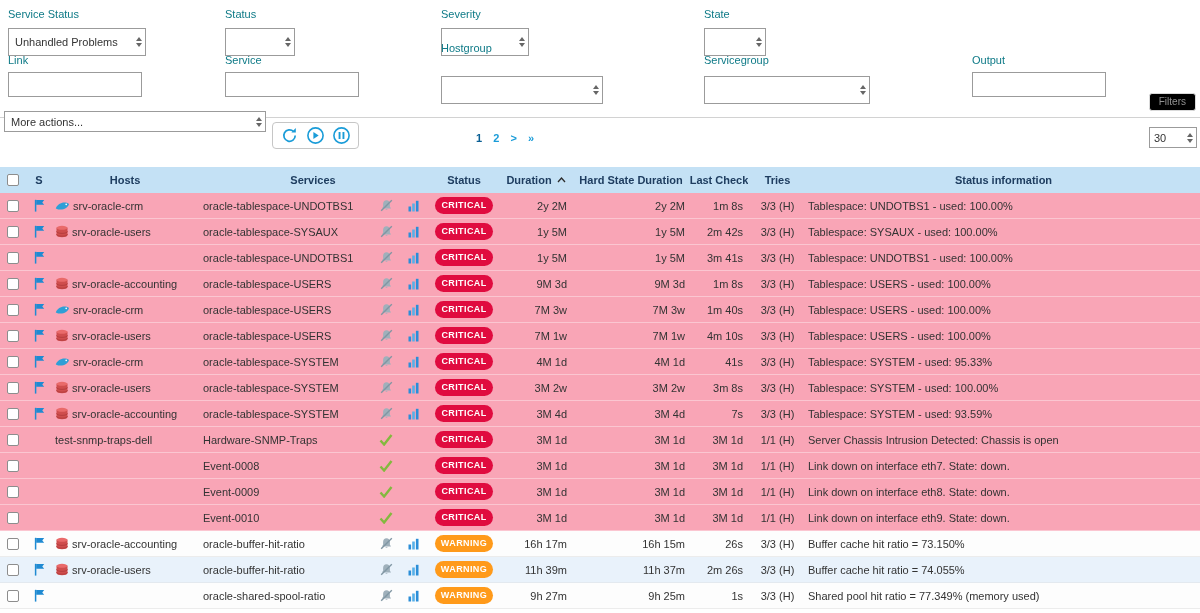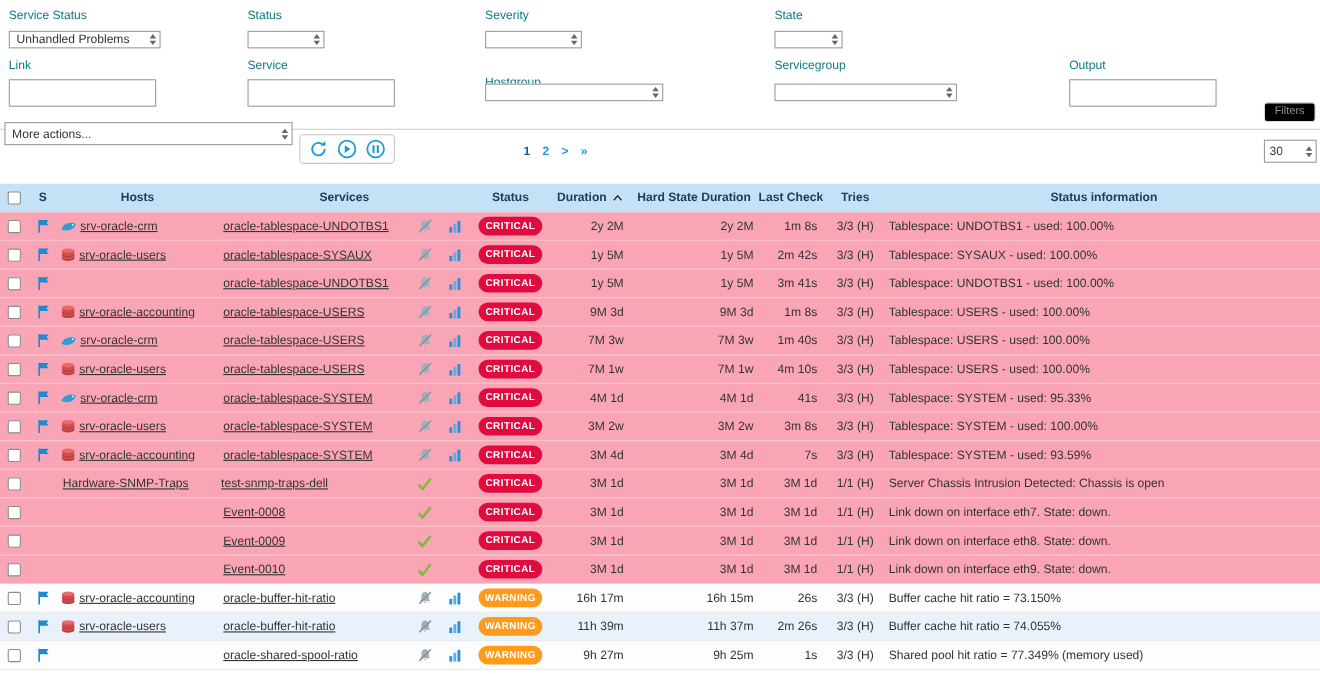--- a/index.html
+++ b/index.html
@@ -4,21 +4,21 @@
 <style>
   * { box-sizing: border-box; }
   html,body { margin:0; padding:0; }
   body {
     width:1200px; height:613px; position:relative; overflow:hidden;
     background:#fff; font-family:"Liberation Sans", sans-serif;
     font-size:11px; color:#333;
   }
   .flabel { position:absolute; font-weight:normal; color:#0e7a87; font-size:11px; white-space:nowrap; }
   .tinput { position:absolute; border:1px solid #9b9b9b; background:#fff; height:25px; font-size:11px; padding:0 4px; font-family:"Liberation Sans",sans-serif; }
-  .sel { position:absolute; border:1px solid #9b9b9b; background:#fff; height:16px; display:flex; align-items:center; justify-content:space-between; padding:0 3px 0 6px; font-size:11px; cursor:default; }
+  .sel { position:absolute; border:1px solid #9b9b9b; background:#fff; height:28px; display:flex; align-items:center; justify-content:space-between; padding:0 3px 0 6px; font-size:11px; cursor:default; }
   .sel .val { white-space:nowrap; overflow:hidden; }
   .sel .arrows { display:flex; flex-direction:column; gap:2px; margin-left:4px; }
   .tri-up { width:0; height:0; border-left:3.5px solid transparent; border-right:3.5px solid transparent; border-bottom:4px solid #666; }
   .tri-down { width:0; height:0; border-left:3.5px solid transparent; border-right:3.5px solid transparent; border-top:4px solid #666; }
   .filters-btn { position:absolute; right:4px; top:93px; background:#000000; border:1px solid #dadada; border-radius:3px; color:#929292; font-size:10px; padding:2px 9px 3px; }
   .divider { position:absolute; left:0; top:117px; width:1200px; border-top:1px solid #d2d2d2; }
   .icon-group { position:absolute; left:272px; top:122px; height:27px; border:1px solid #c6c6c6; border-radius:4px; background:#fff; display:flex; align-items:center; gap:7px; padding:0 7px; }
   .icon-group .tbtn { display:inline-flex; cursor:pointer; }
   .pagination { position:absolute; top:132px; left:0; width:1010px; text-align:center; }
   .pg { color:#1a9cd8; font-weight:bold; margin:0 4px; cursor:pointer; }
@@ -31,21 +31,21 @@
   .rgt { justify-content:flex-end; padding-right:5px; }
   .lft { padding-left:5px; }
   .hosts { padding-left:3px; gap:3px; }
   .info { padding-left:1px; }
   .bg-critical { background:#f9a5b6; border-bottom:1px solid #fbc6d1; }
   .bg-white { background:#fdfdfd; border-bottom:1px solid #ececec; }
   .bg-blue { background:#e9f2fb; border-bottom:1px solid #e3e9ef; }
   .badge { color:#fff; font-weight:bold; font-size:9px; letter-spacing:.4px; border-radius:9px; padding:3px 0 4px; width:58px; text-align:center; display:inline-block; }
   .cb { width:12px; height:12px; border:1px solid #8d8d8d; border-radius:2px; background:#fff; display:inline-block; cursor:pointer; }
   .icon { display:inline-flex; align-items:center; }
-  .hostname, .servicename { color:#333; cursor:pointer;text-decoration:underline; }
+  .hostname, .servicename { color:#333; cursor:pointer; }
   .caret { margin-left:5px; }
 </style>
 </head>
 <body>
 
 <div class="flabel" style="left:8px;top:8px;">Service Status</div>
 <div class="sel" style="left:8px;top:28px;width:138px;">
   <span class="val">Unhandled Problems</span>
   <span class="arrows">
       <span class="tri-up"></span>
@@ -79,21 +79,21 @@
       <span class="tri-down"></span>
     </span>
 </div>
 
 <div class="flabel" style="left:8px;top:54px;">Link</div>
 <input class="tinput" style="left: 8px; top: 72px; width: 134px;">
 
 <div class="flabel" style="left:225px;top:54px;">Service</div>
 <input class="tinput" style="left: 225px; top: 72px; width: 134px;">
 
-<div class="flabel" style="left:441px;top:69px;">Hostgroup</div>
+<div class="flabel" style="left:441px;top:42px;">Hostgroup</div>
 <div class="sel" style="left:441px;top:76px;width:162px;">
   <span class="val"></span>
   <span class="arrows">
       <span class="tri-up"></span>
       <span class="tri-down"></span>
     </span>
 </div>
 
 <div class="flabel" style="left:704px;top:54px;">Servicegroup</div>
 <div class="sel" style="left:704px;top:76px;width:166px;">
@@ -649,25 +649,25 @@
         <div class="c rgt">3M 4d</div>
         <div class="c rgt">7s</div>
         <div class="c ctr">3/3 (H)</div>
         <div class="c info">Tablespace: SYSTEM - used: 93.59%</div>
       </div>
       <div class="trow bg-critical">
         <div class="c ctr">
           <span class="cb"></span>
         </div>
         <div class="c ctr"></div>
+        <div class="c hosts">
+          <span class="hostname">test-snmp-traps-dell</span>
+        </div>
         <div class="c lft">
           <span class="servicename">Hardware-SNMP-Traps</span>
-        </div>
-        <div class="c hosts">
-          <span class="hostname">test-snmp-traps-dell</span>
         </div>
         <div class="c ctr">
           <span class="icon">
             <svg width="14" height="12" viewBox="0 0 14 12">
               <path d="M1.5 6.5l3.6 4L12.5 1" fill="none" stroke="#83b93e" stroke-width="2.4"></path>
             </svg>
           </span>
         </div>
         <div class="c ctr"></div>
         <div class="c ctr">

